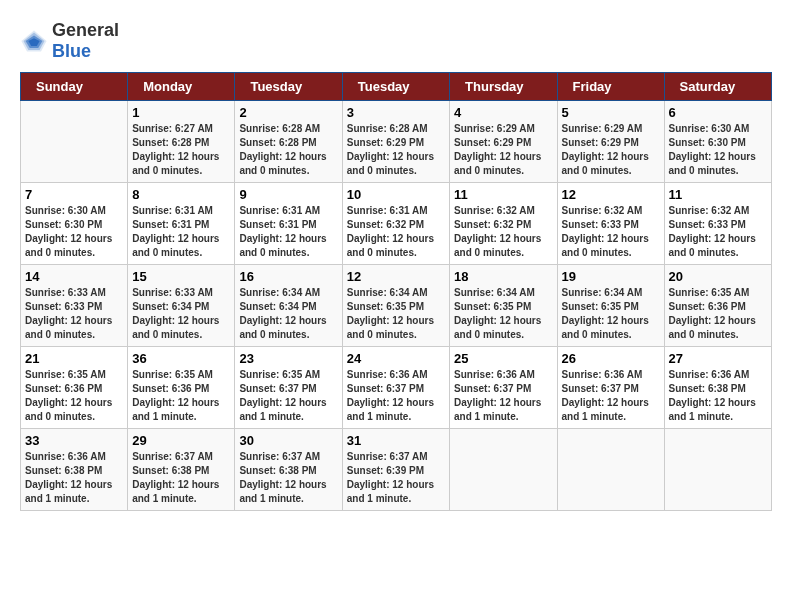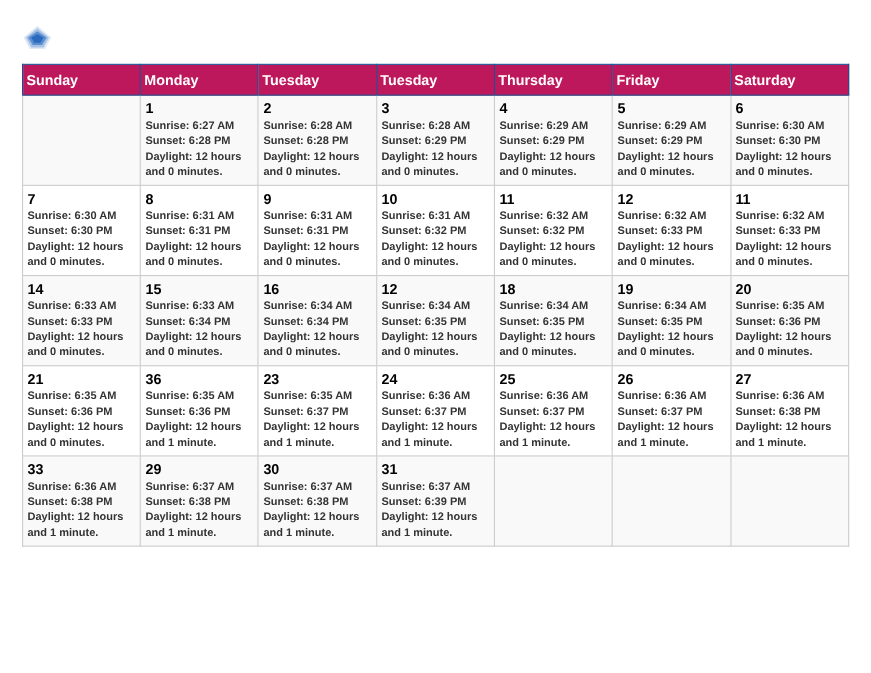--- a/index.html
+++ b/index.html
@@ -37,23 +37,23 @@
     .subtitle {
       font-size: 16px;
       color: #555;
     }
     table {
       width: 100%;
       border-collapse: collapse;
       font-size: 11px;
     }
     thead tr th {
-      background-color: #be185d;
+      background-color: #7f1d1d;
       color: #fff;
-      padding: 6px 3px;
+      padding: 6px 15px;
       text-align: left;
       font-size: 13px;
       font-weight: bold;
       border: 1px solid #1a5090;
     }
     tbody tr td {
       border: 1px solid #ccc;
       vertical-align: top;
       padding: 4px;
       width: 108px;
@@ -86,20 +86,24 @@
 <body>
 
 <div class="header">
   <div class="logo">
     <svg class="logo-icon" viewBox="0 0 40 40" xmlns="http://www.w3.org/2000/svg">
       <polygon points="20,5 38,20 30,35 10,35 2,20" fill="#2a6abf" opacity="0.15"></polygon>
       <polygon points="20,8 35,20 28,33 12,33 5,20" fill="#2a6abf" opacity="0.3"></polygon>
       <polygon points="20,12 32,20 26,30 14,30 8,20" fill="#2a6abf" opacity="0.6"></polygon>
       <polygon points="20,16 28,20 24,27 16,27 12,20" fill="#2a6abf"></polygon>
     </svg>
+    <div>
+      <span style="font-size:18px;font-weight:bold;color:#333;">General</span><br>
+      <span style="font-size:18px;font-weight:bold;color:#2a6abf;">Blue</span>
+    </div>
   </div>
   <div class="title-block">
     <div class="month-title"></div>
     <div class="subtitle"></div>
   </div>
 </div>
 
 <table>
   <thead>
     <tr>

